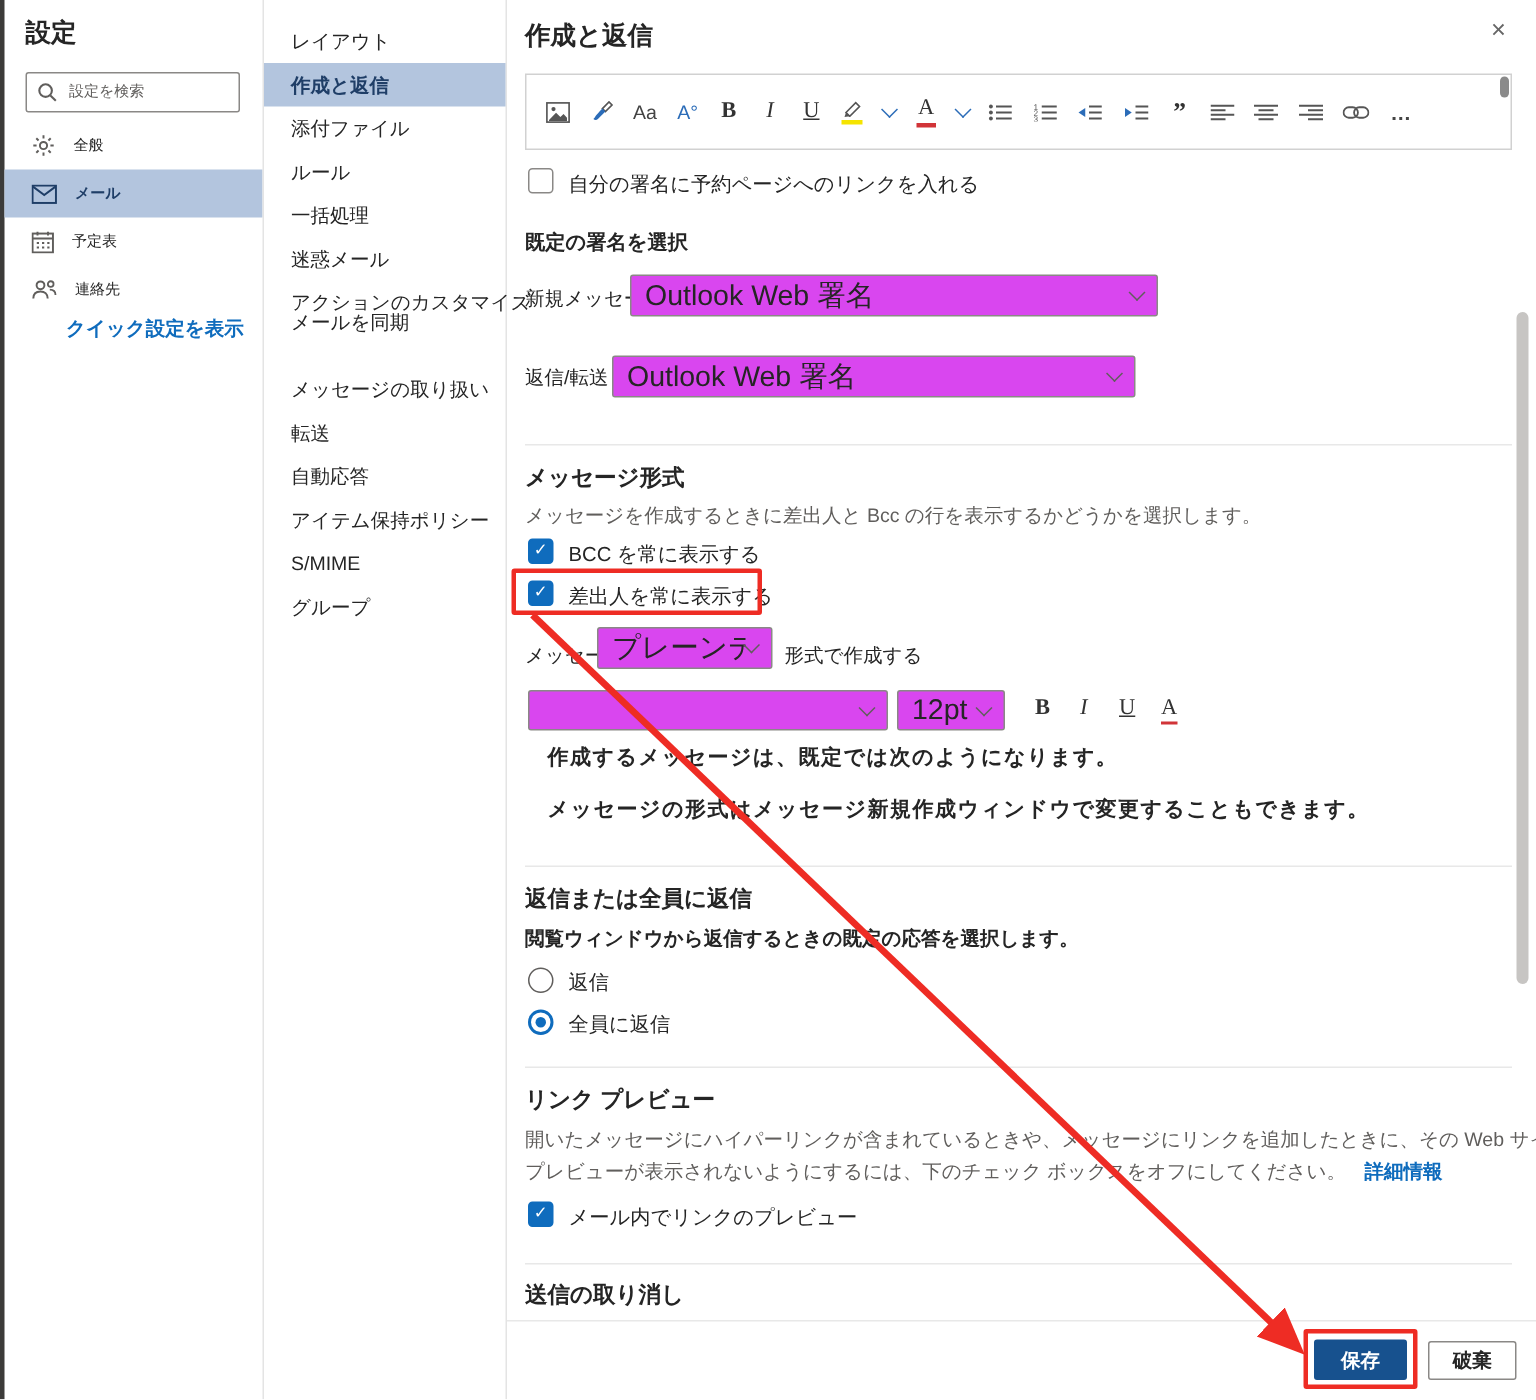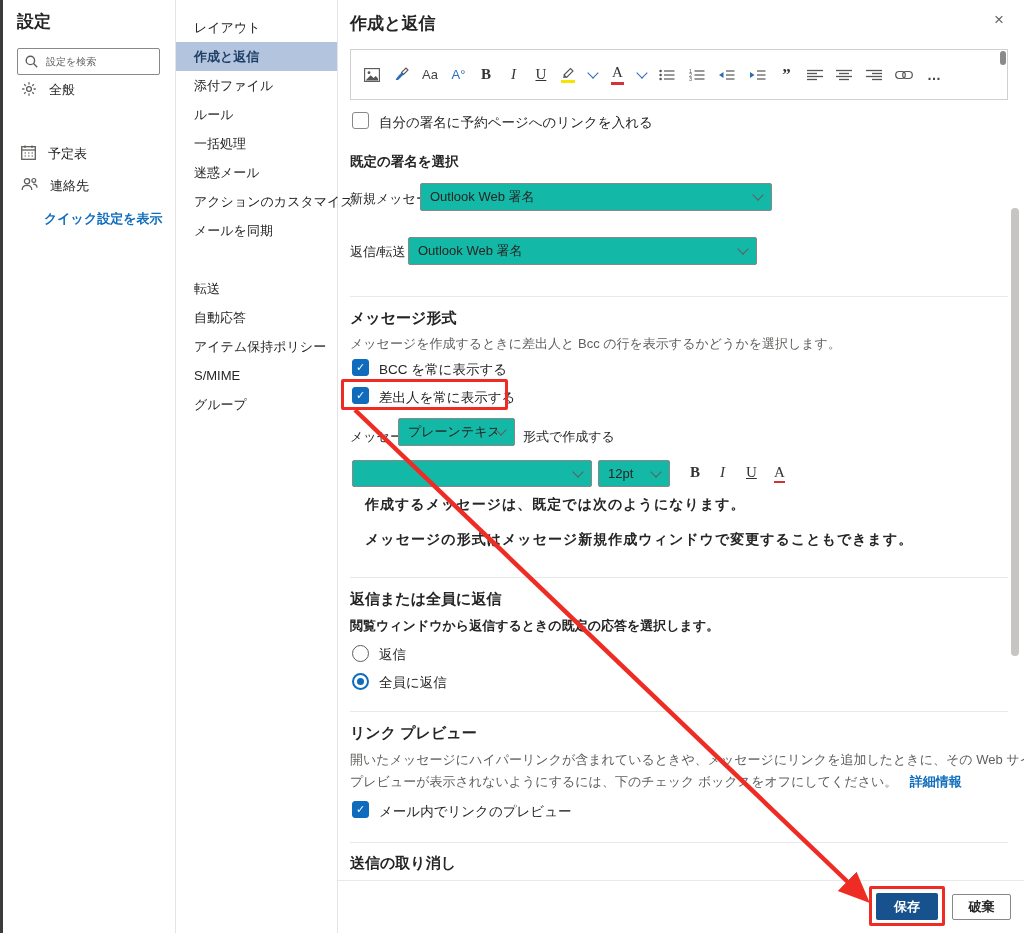--- a/index.html
+++ b/index.html
@@ -8,36 +8,36 @@
   .abs{position:absolute}
   .vline{width:1px;background:#e4e4e4}
   .hr{height:1px;background:#e8e8e8}
   .h1{font-size:17px;font-weight:bold}
   .h2{font-size:15px;font-weight:bold}
   .lbl{font-size:13.5px}
   .desc{font-size:13px;color:#605e5c}
   .bdesc{font-size:13px;font-weight:bold}
   .link{color:#0f6cbd;font-weight:bold;font-size:13px;cursor:pointer}
   
-  .side-item{left:3px;width:172px;height:32px;display:flex;align-items:flex-start;gap:12px;
-             padding-left:18px;box-sizing:border-box;font-size:13px}
+  .side-item{left:3px;width:172px;height:32px;display:flex;align-items:center;gap:12px;
+             padding-left:18px;box-sizing:border-box;font-size:10px}
   .side-item.sel{background:#b3c5de;color:#1f3e67;font-weight:bold}
   .nav-item{left:176px;width:161px;height:29px;line-height:29px;padding-left:18px;
             box-sizing:border-box;font-size:13px;white-space:nowrap}
   .nav-item.sel{background:#b3c5de;color:#1f3e67;font-weight:bold}
   
   .cb{width:17px;height:17px;border:1px solid #8a8886;border-radius:3px;background:#fff;
       box-sizing:border-box;display:flex;align-items:center;justify-content:center}
   .cb.checked{background:#0f6cbd;border-color:#0f6cbd;color:#fff;font-size:11px;line-height:1}
   .radio{width:17px;height:17px;border:1px solid #605e5c;border-radius:50%;background:#fff;
          box-sizing:border-box;display:flex;align-items:center;justify-content:center}
   .radio.sel{border:2px solid #0f6cbd}
   .radio.sel::after{content:"";width:7px;height:7px;border-radius:50%;background:#0f6cbd}
-  .dd{border:1px solid #8a8886;border-radius:2px;background:#14b8a6;display:flex;align-items:center;
-      padding:0 9px;box-sizing:border-box;font-size:13px}
+  .dd{border:1px solid #8a8886;border-radius:2px;background:#d946ef;display:flex;align-items:center;
+      padding:0 9px;box-sizing:border-box;font-size:19px}
   .dd .sp{flex:1;white-space:nowrap;overflow:hidden}
   .chev{width:7px;height:7px;border-right:1.4px solid #605e5c;border-bottom:1.4px solid #605e5c;
         transform:rotate(45deg);margin-top:-4px;flex:none}
   .chev.blue{border-color:#2b6cb8}
   .searchbox{left:17px;top:48px;width:143px;height:27px;border:1px solid #8a8886;border-radius:2px;
              display:flex;align-items:center;gap:6px;padding:0 7px;box-sizing:border-box}
   .searchbox input{border:none;outline:none;width:100%;font-size:10px;
                    font-family:"Liberation Sans","DejaVu Sans",sans-serif;color:#4c1d95}
   .searchbox input::placeholder{color:#605e5c}
   
@@ -79,20 +79,29 @@
   <div class="abs side-item" style="top:81px">
     <span style="display:flex">
       <svg width="16" height="16" viewBox="0 0 16 16">
           <circle cx="8" cy="8" r="2.4" fill="none" stroke="#605e5c" stroke-width="1.3"></circle>
           <path d="M8 1.2 V3.4 M8 12.6 V14.8 M1.2 8 H3.4 M12.6 8 H14.8 M3.2 3.2 L4.7 4.7 M11.3 11.3 L12.8 12.8 M12.8 3.2 L11.3 4.7 M4.7 11.3 L3.2 12.8" stroke="#605e5c" stroke-width="1.3"></path>
         </svg>
     </span>
     <span>全般</span>
   </div>
 
+  <div class="abs side-item sel" style="top:113px">
+    <span style="display:flex">
+      <svg width="17" height="13" viewBox="0 0 17 13">
+          <rect x="0.7" y="0.7" width="15.6" height="11.6" fill="none" stroke="#1f3e67" stroke-width="1.3"></rect>
+          <path d="M1 1.4 L8.5 7 L16 1.4" fill="none" stroke="#1f3e67" stroke-width="1.3"></path>
+        </svg>
+    </span>
+    <span>メール</span>
+  </div>
 
   <div class="abs side-item" style="top:145px">
     <span style="display:flex">
       <svg width="15" height="15" viewBox="0 0 15 15">
           <rect x="0.7" y="1.7" width="13.6" height="12.6" fill="none" stroke="#605e5c" stroke-width="1.3"></rect>
           <line x1="1" y1="5" x2="14" y2="5" stroke="#605e5c" stroke-width="1.3"></line>
           <line x1="4" y1="0.5" x2="4" y2="3" stroke="#605e5c" stroke-width="1.3"></line>
           <line x1="11" y1="0.5" x2="11" y2="3" stroke="#605e5c" stroke-width="1.3"></line>
           <path d="M3.5 8 H5 M7 8 H8.5 M10.5 8 H12 M3.5 11 H5 M7 11 H8.5 M10.5 11 H12" stroke="#605e5c" stroke-width="1.2"></path>
         </svg>
@@ -117,21 +126,22 @@
   <div class="abs vline" style="left:175px;top:0;height:933px"></div>
   <div class="abs vline" style="left:337px;top:0;height:933px"></div>
 
   <div class="abs nav-item" style="top:13px">レイアウト</div>
   <div class="abs nav-item sel" style="top:42px">作成と返信</div>
   <div class="abs nav-item" style="top:71px">添付ファイル</div>
   <div class="abs nav-item" style="top:100px">ルール</div>
   <div class="abs nav-item" style="top:129px">一括処理</div>
   <div class="abs nav-item" style="top:158px">迷惑メール</div>
   <div class="abs nav-item" style="top:187px">アクションのカスタマイズ</div>
-  <div class="abs nav-item" style="top:216px">メールを同期</div>
+  <div class="abs nav-item" style="top:200px">メールを同期</div>
+  <div class="abs nav-item" style="top:245px">メッセージの取り扱い</div>
   <div class="abs nav-item" style="top:274px">転送</div>
   <div class="abs nav-item" style="top:303px">自動応答</div>
   <div class="abs nav-item" style="top:332px">アイテム保持ポリシー</div>
   <div class="abs nav-item" style="top:361px">S/MIME</div>
   <div class="abs nav-item" style="top:390px">グループ</div>
 
   <div class="abs h1" style="left:350px;top:12px">作成と返信</div>
   <div class="abs" style="left:989px;top:10px;width:20px;height:20px;text-align:center;font-size:17px;color:#666;line-height:20px;cursor:pointer">×</div>
 
   <div class="abs tbar">

